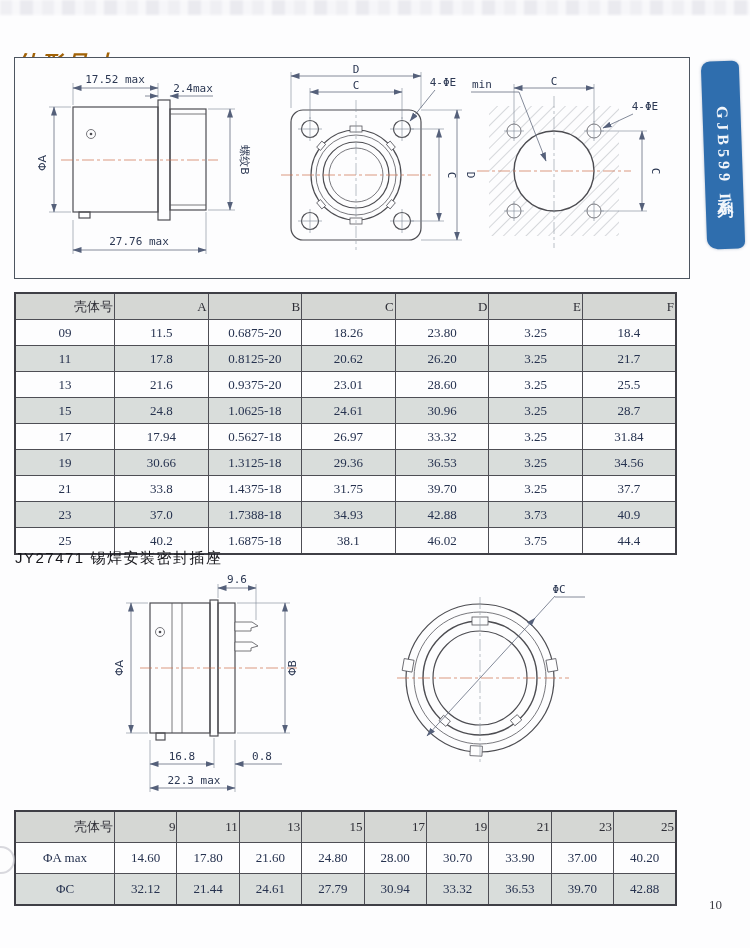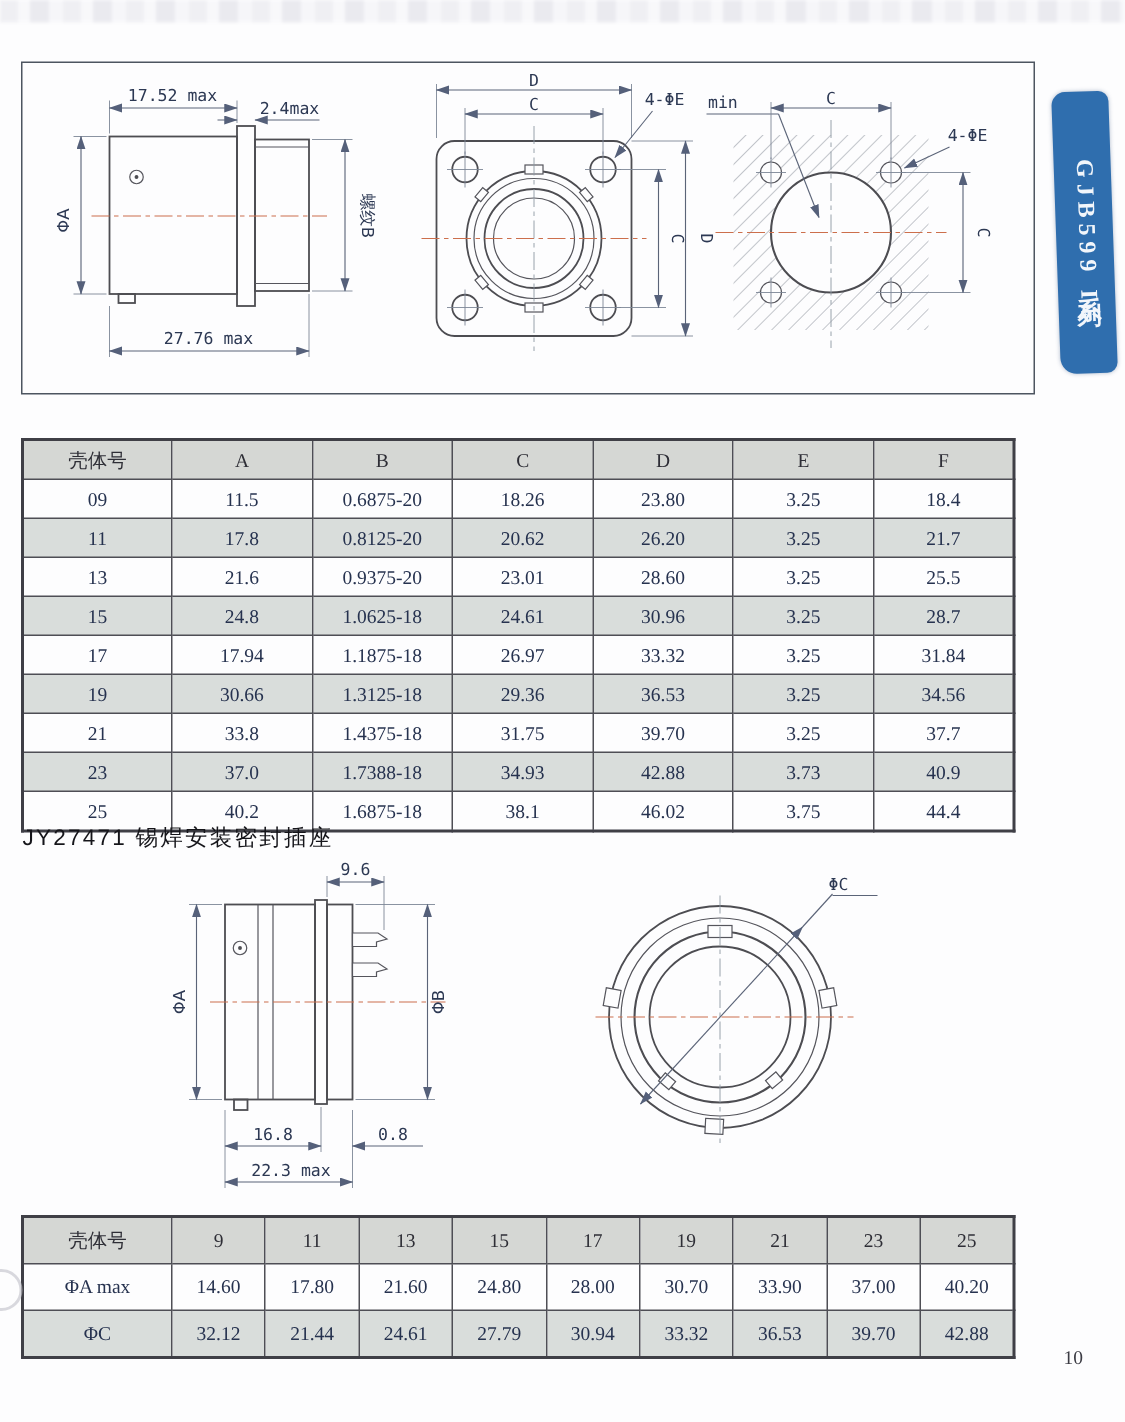--- a/index.html
+++ b/index.html
@@ -20,21 +20,21 @@
     font-size:22px; font-weight:bold; font-style:italic;
     color:#a16207; letter-spacing:3px;margin-top:44px;
   }
   .sec-title {
     position:absolute; font-size:15px; color:#15151a; letter-spacing:1.5px;
   }
   #sec1-title { left:15px; top:31px; }
   #sec2-title { left:15px; top:549px; }
 
   .drawing-box {
-    position:absolute; left:14px; top:41px; width:674px; height:220px;
+    position:absolute; left:14px; top:57px; width:674px; height:220px;
     border:1.5px solid #4d5560; background:#fdfdfe;
   }
   .drawing-box svg, .floating-svg { position:absolute; }
 
   
   .side-tab {
     position:absolute; left:704px; top:61px; width:38px; height:188px;
     background:#2f6eae; border-radius:9px 7px 7px 11px;
     transform:rotate(-2deg);
     display:flex; align-items:center; justify-content:center;
@@ -44,21 +44,21 @@
     writing-mode:vertical-rl; color:#f2f6fb; font-weight:bold;
     font-size:16px; letter-spacing:4px; font-family:"Liberation Serif", serif;
   }
 
   table { border-collapse:collapse; table-layout:fixed; position:absolute;
           font-family:"Liberation Serif", serif; }
   #table1 { left:14px; top:292px; width:663px; }
   #table2 { left:14px; top:810px; width:663px; }
   th, td { border:1px solid #4e4e55; text-align:center; vertical-align:middle;
            font-size:13px; color:#26324f; font-weight:normal; overflow:hidden; }
-  thead th { background:#d5d7d4; color:#2e2e36; }
+  thead th { background:#d5d7d4; color:#2e2e36;text-align:right; }
   #table1 th, #table1 td { height:23px; }
   #table2 th, #table2 td { height:28px; }
   #table1 th:first-child, #table1 td:first-child,
   #table2 th:first-child, #table2 td:first-child { width:96px; }
   tbody tr:nth-child(even) td { background:#d9dddb; }
   tbody tr:nth-child(odd)  td { background:#fdfdfe; }
   table { border:2px solid #3f3f46; }
 
   .page-num { position:absolute; left:709px; top:897px; font-size:13px;
               color:#3c3c44; font-family:"Liberation Serif", serif; }
@@ -281,21 +281,21 @@
           <td>24.8</td>
           <td>1.0625-18</td>
           <td>24.61</td>
           <td>30.96</td>
           <td>3.25</td>
           <td>28.7</td>
         </tr>
         <tr>
           <td>17</td>
           <td>17.94</td>
-          <td>1.1875-18</td>
+          <td>0.5627-18</td>
           <td>26.97</td>
           <td>33.32</td>
           <td>3.25</td>
           <td>31.84</td>
         </tr>
         <tr>
           <td>19</td>
           <td>30.66</td>
           <td>1.3125-18</td>
           <td>29.36</td>

